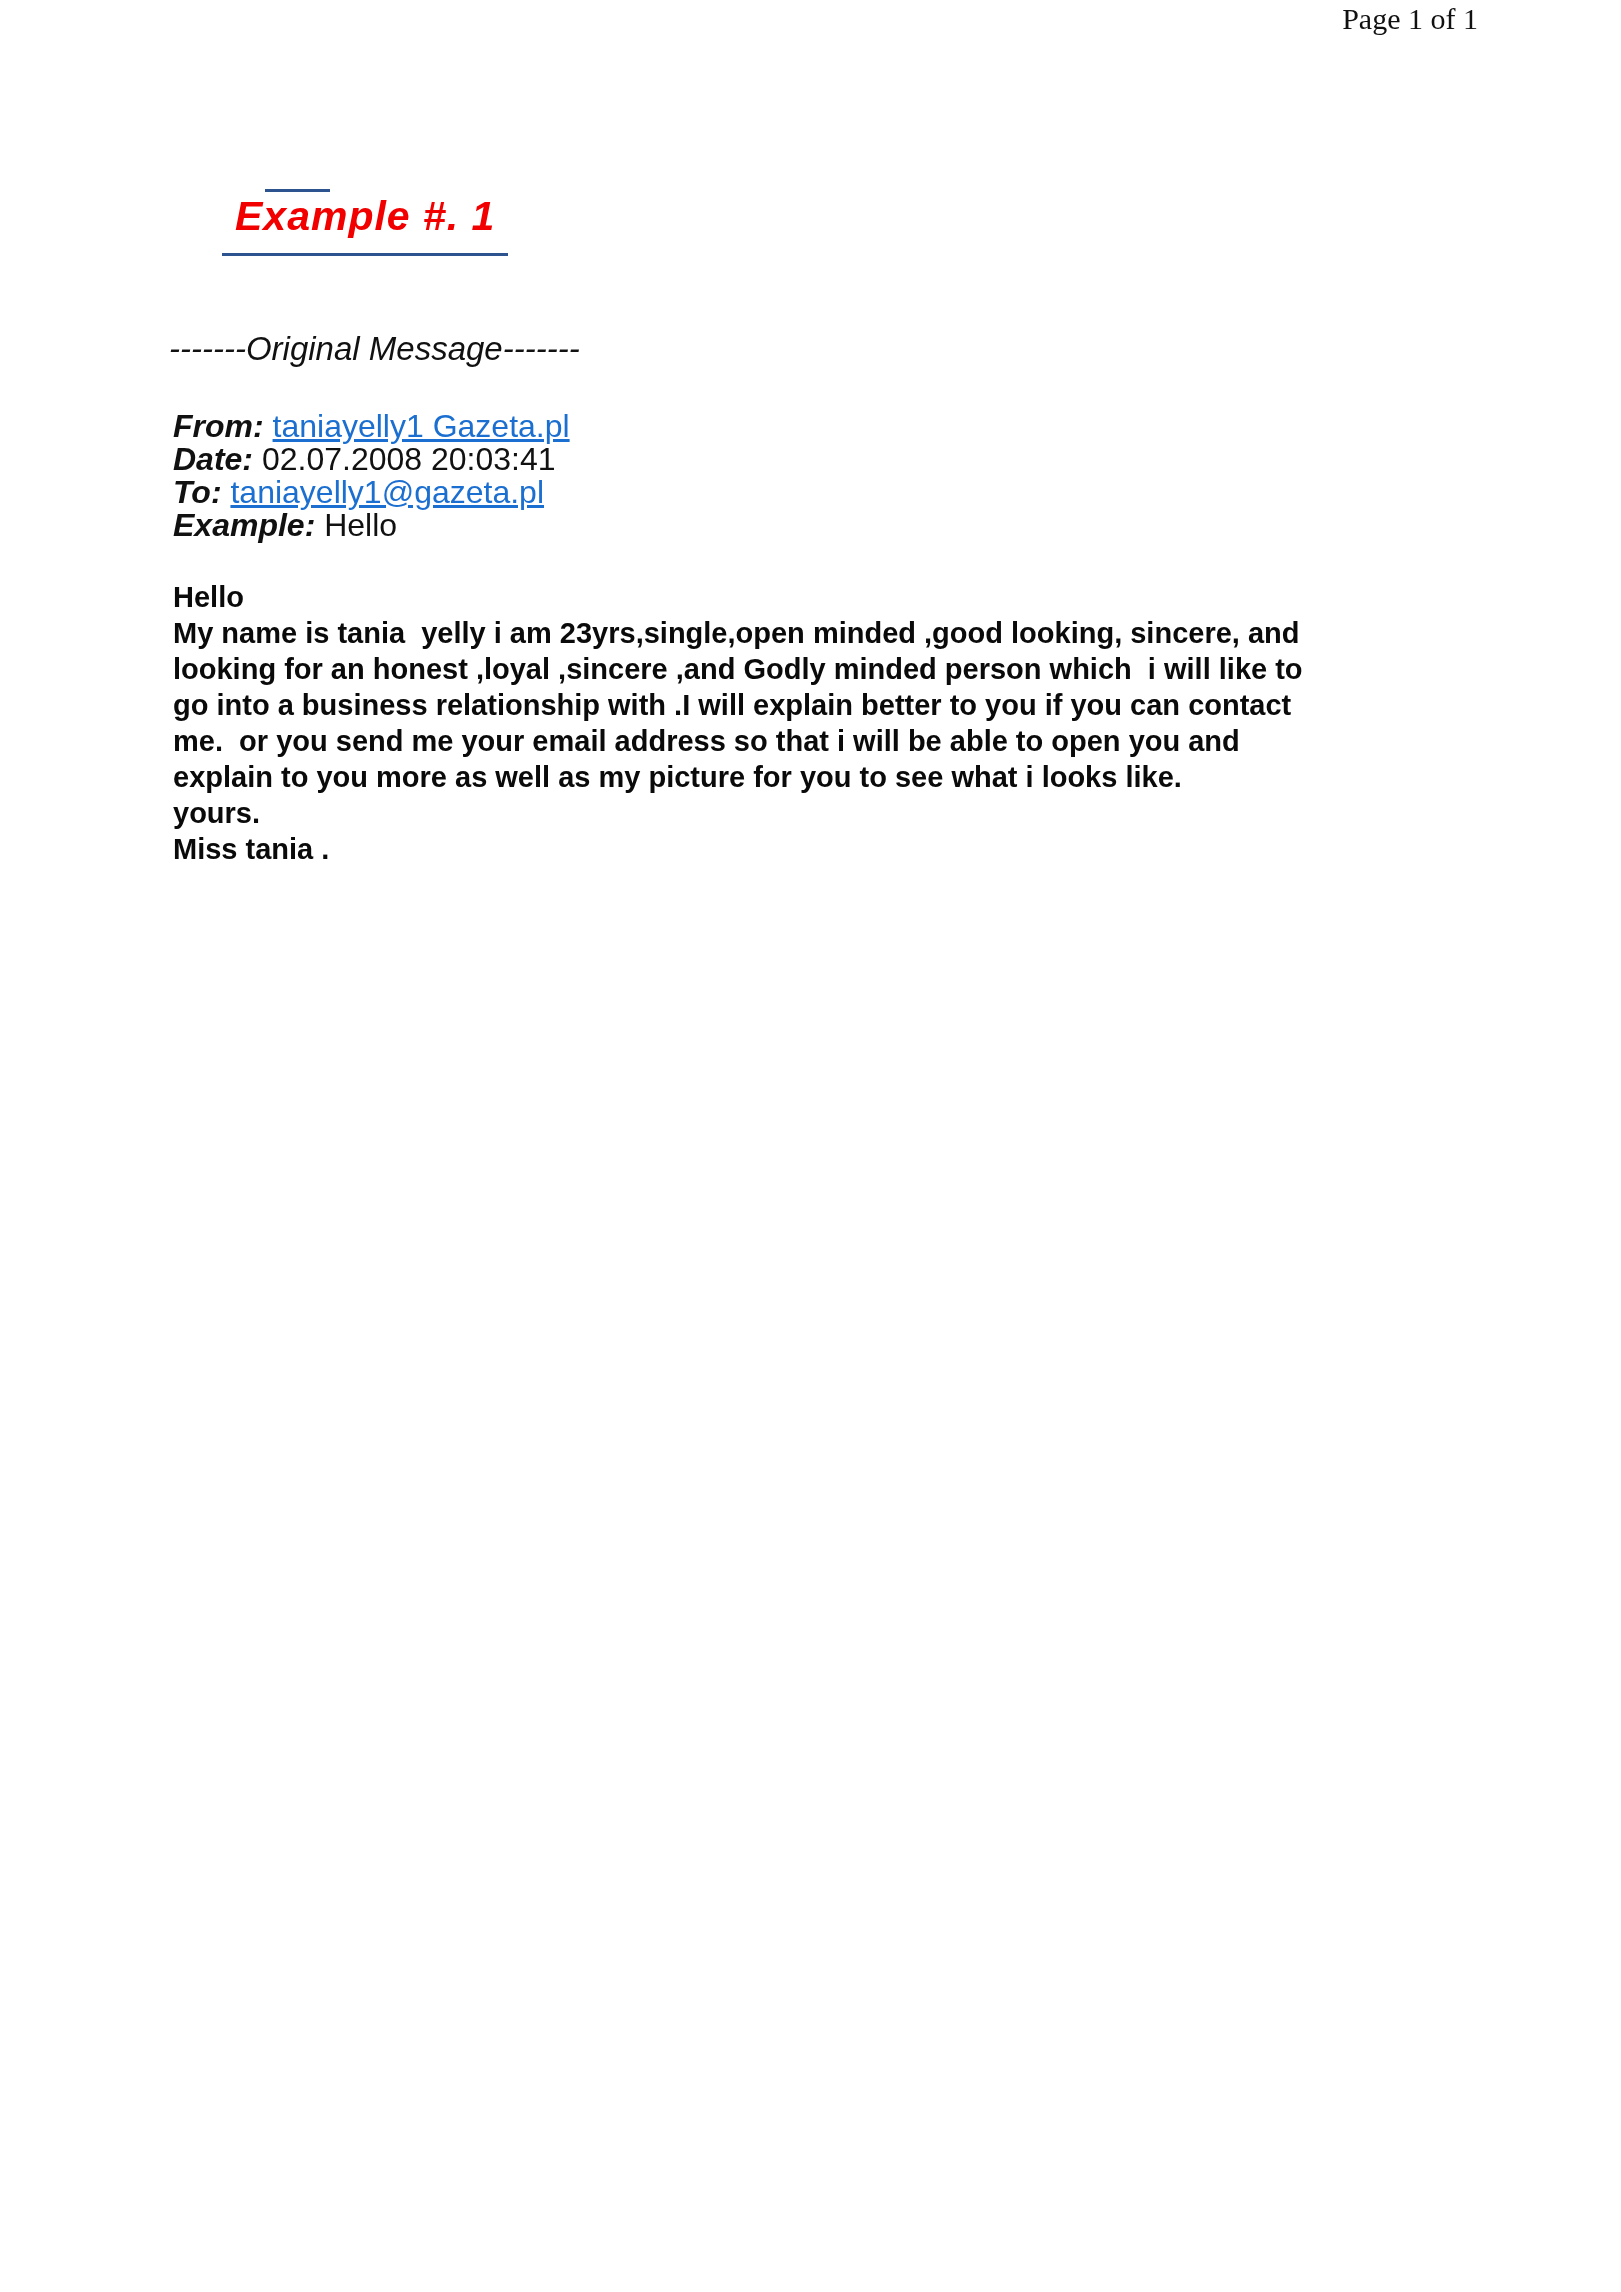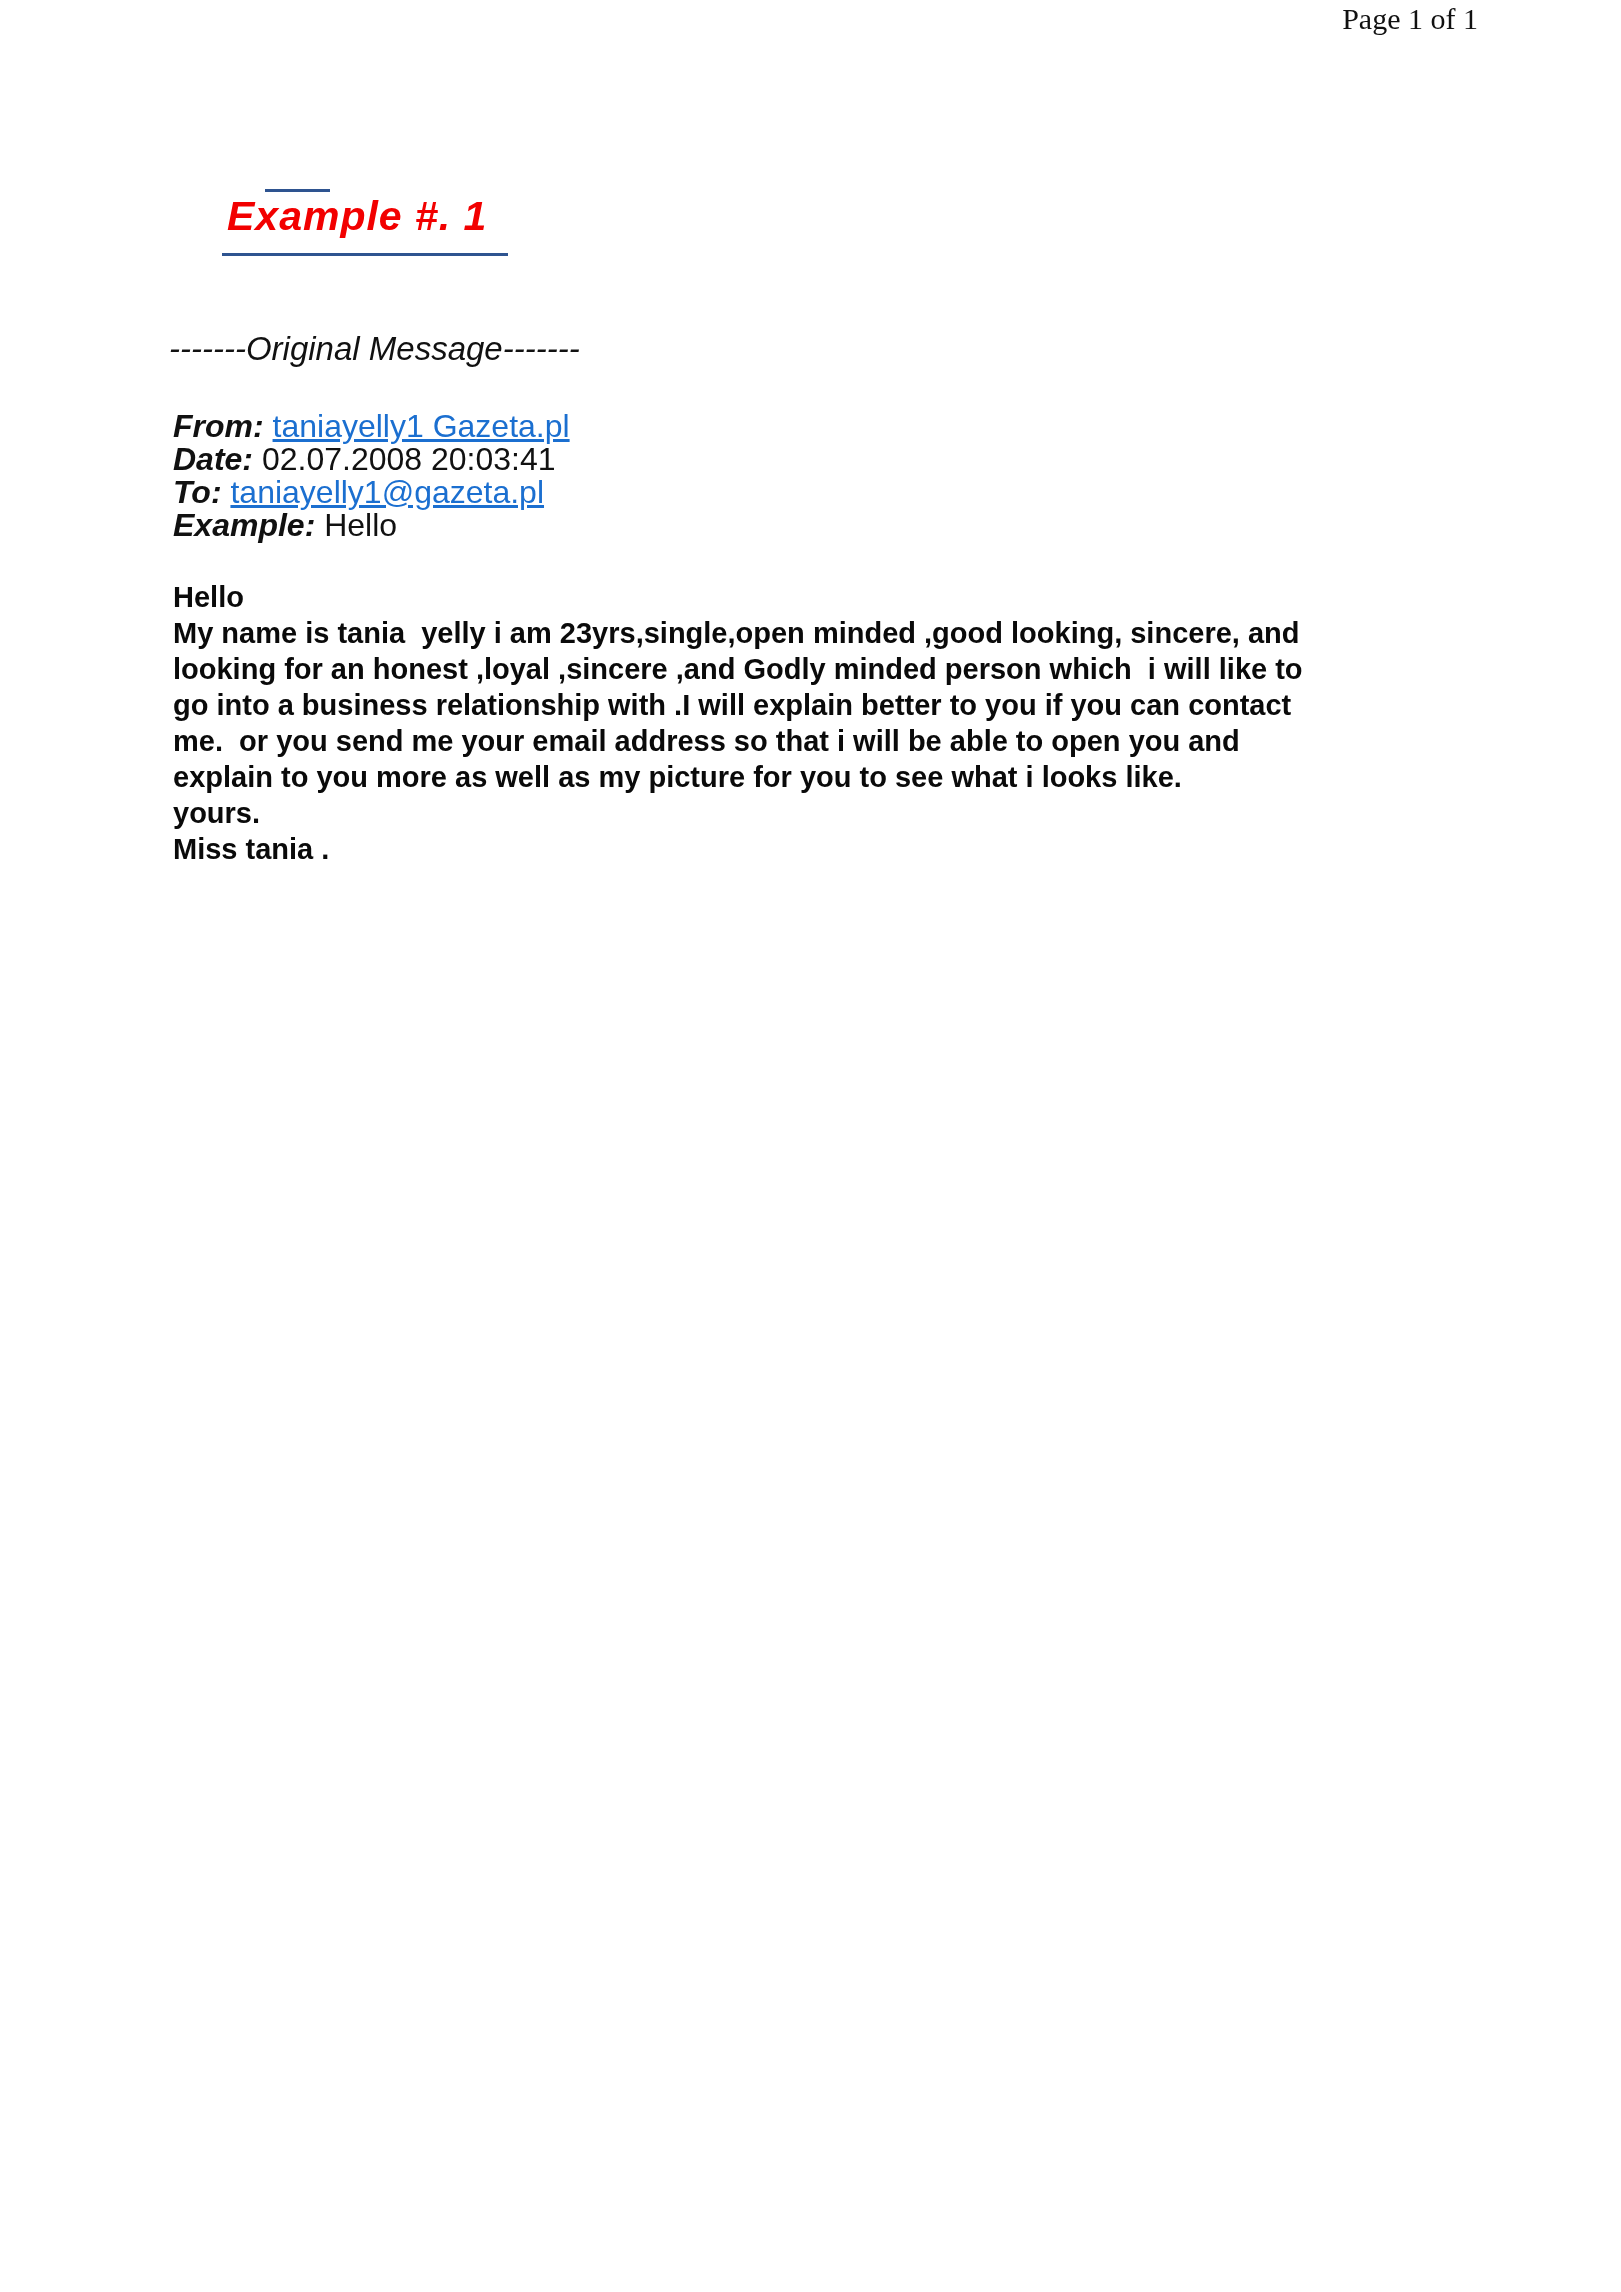--- a/index.html
+++ b/index.html
@@ -25,21 +25,21 @@
   .rule {
     position: absolute;
     height: 2.9px;
     background: var(--rule-blue, #2e5490);
   }
   .rule-top  { top: 189px; left: 265px; width: 65px; }
   .rule-bottom { top: 253px; left: 222px; width: 286px; }
   .heading {
     position: absolute;
     top: 193px;
-    left: 227px;
+    left: 235px;
     font-family: "Liberation Sans", sans-serif;
     font-size: 41px;
     font-weight: bold;
     font-style: italic;
     letter-spacing: 1px;
     color: var(--heading-red, #f20000);
     white-space: pre;
   }
   .separator {
     position: absolute;

